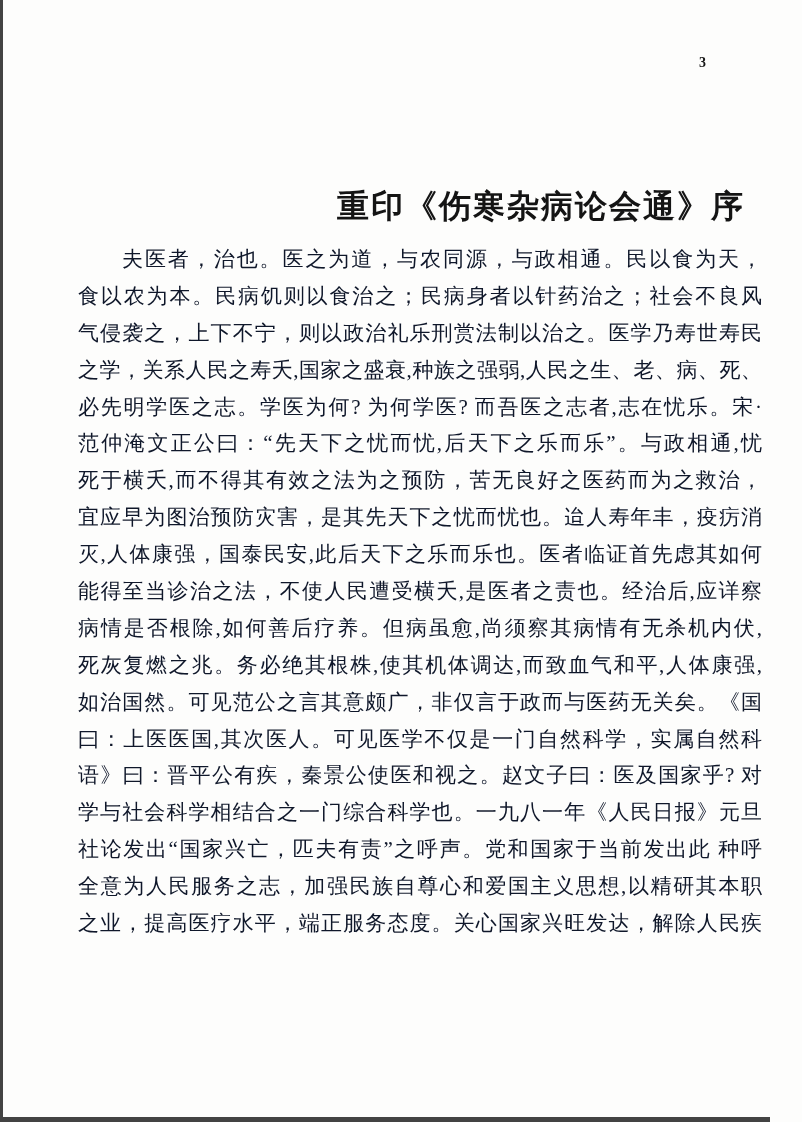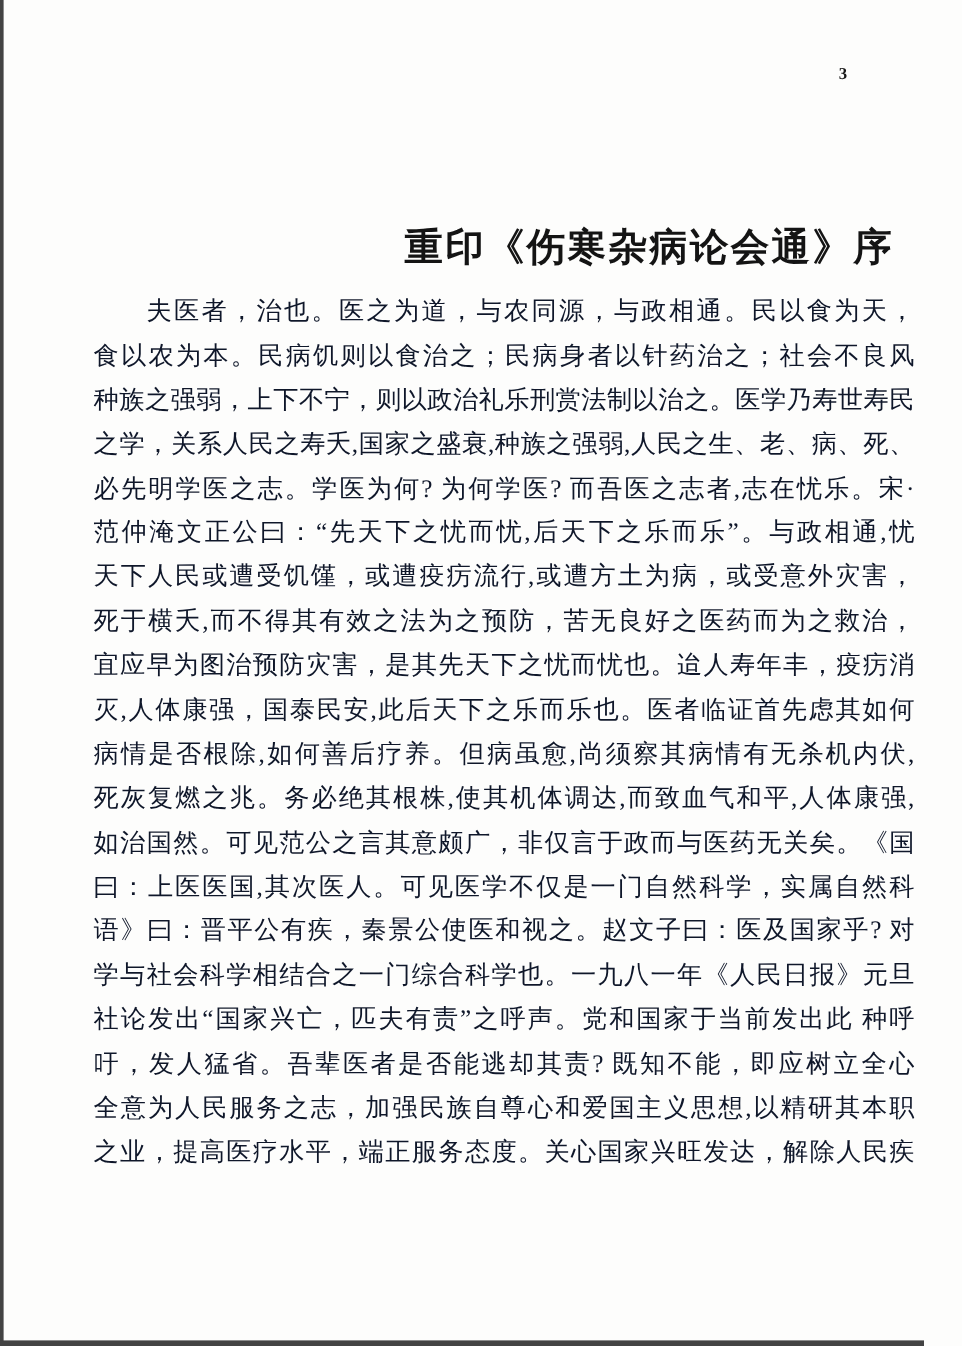--- a/index.html
+++ b/index.html
@@ -84,33 +84,32 @@
   <div class="edge-left"></div>
   <div class="edge-bottom"></div>
 
   <div class="page-number">3</div>
 
   <h1 class="doc-title">重印《伤寒杂病论会通》序</h1>
 
   <div class="body-text">
       <div class="line first">夫医者，治也。医之为道，与农同源，与政相通。民以食为天，</div>
       <div class="line">食以农为本。民病饥则以食治之；民病身者以针药治之；社会不良风</div>
-      <div class="line">种族之强弱，上下不宁，则以政治礼乐刑赏法制以治之。医学乃寿世寿民</div>
+      <div class="line">气侵袭之，上下不宁，则以政治礼乐刑赏法制以治之。医学乃寿世寿民</div>
       <div class="line">之学，关系人民之寿夭,国家之盛衰,种族之强弱,人民之生、老、病、死、</div>
       <div class="line">必先明学医之志。学医为何? 为何学医? 而吾医之志者,志在忧乐。宋·</div>
       <div class="line">范仲淹文正公曰：“先天下之忧而忧,后天下之乐而乐”。与政相通,忧</div>
-      <div class="line">天下人民或遭受饥馑，或遭疫疠流行,或遭方土为病，或受意外灾害，</div>
       <div class="line">死于横夭,而不得其有效之法为之预防，苦无良好之医药而为之救治，</div>
       <div class="line">宜应早为图治预防灾害，是其先天下之忧而忧也。迨人寿年丰，疫疠消</div>
       <div class="line">灭,人体康强，国泰民安,此后天下之乐而乐也。医者临证首先虑其如何</div>
+      <div class="line">能得至当诊治之法，不使人民遭受横夭,是医者之责也。经治后,应详察</div>
       <div class="line">病情是否根除,如何善后疗养。但病虽愈,尚须察其病情有无杀机内伏,</div>
       <div class="line">死灰复燃之兆。务必绝其根株,使其机体调达,而致血气和平,人体康强,</div>
       <div class="line">如治国然。可见范公之言其意颇广，非仅言于政而与医药无关矣。《国</div>
       <div class="line">曰：上医医国,其次医人。可见医学不仅是一门自然科学，实属自然科</div>
       <div class="line">语》曰：晋平公有疾，秦景公使医和视之。赵文子曰：医及国家乎? 对</div>
       <div class="line">学与社会科学相结合之一门综合科学也。一九八一年《人民日报》元旦</div>
       <div class="line">社论发出“国家兴亡，匹夫有责”之呼声。党和国家于当前发出此 种呼</div>
-      <div class="line">吁，发人猛省。吾辈医者是否能逃却其责? 既知不能，即应树立全心</div>
       <div class="line">全意为人民服务之志，加强民族自尊心和爱国主义思想,以精研其本职</div>
       <div class="line">之业，提高医疗水平，端正服务态度。关心国家兴旺发达，解除人民疾</div>
     </div>
 
 </div>
 
 </body></html>

